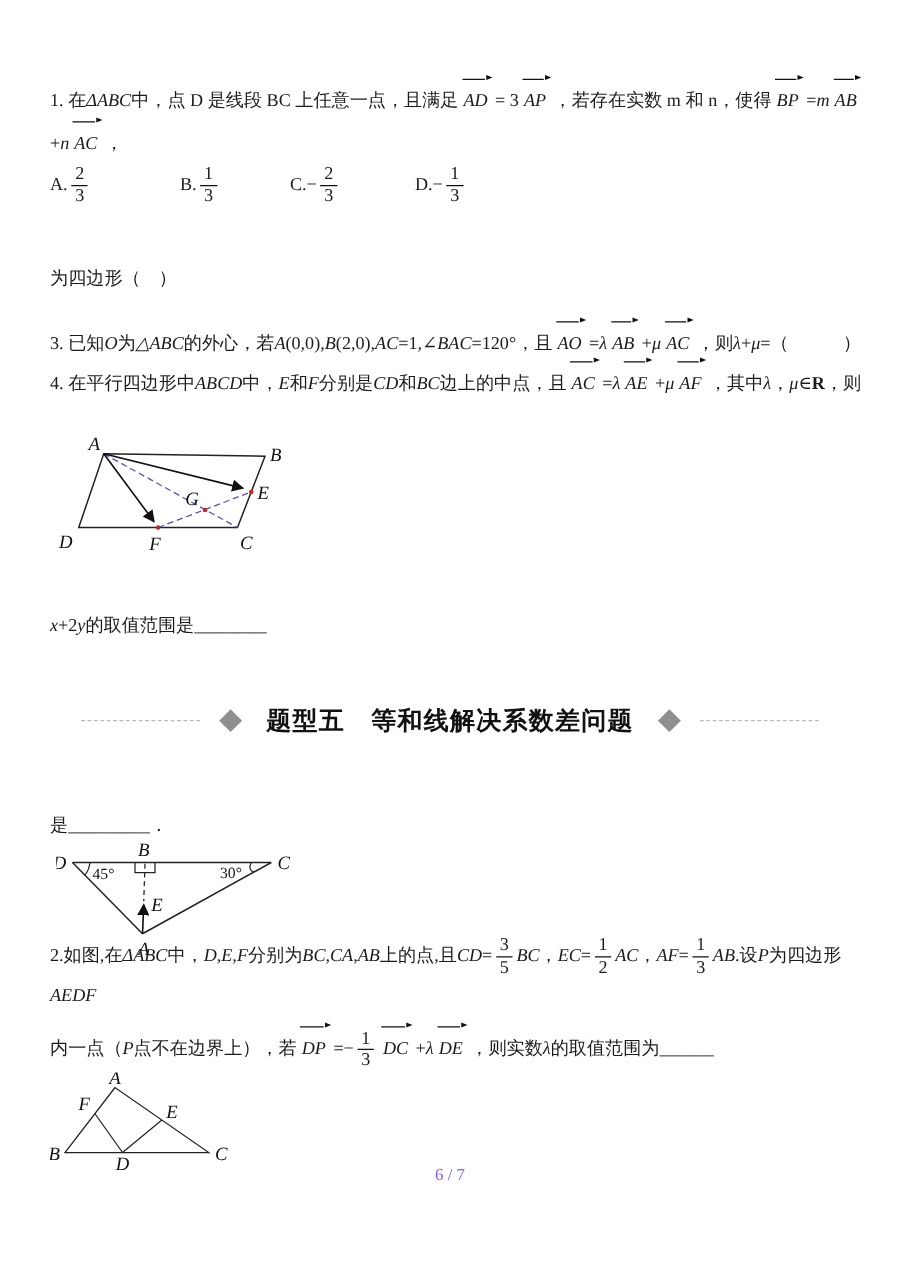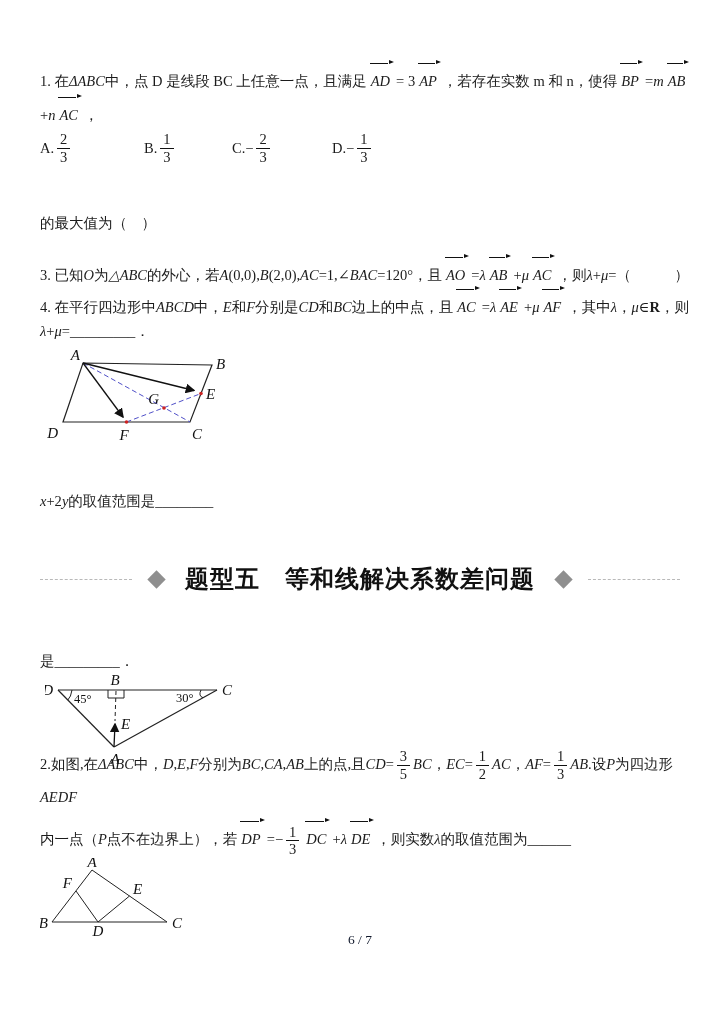--- a/index.html
+++ b/index.html
@@ -25,26 +25,26 @@
   .sqrt { display:inline-block; white-space:nowrap; margin:0 1px; }
   .sqrt .rad { font-style:normal; }
   .sqrt .rb { border-top:1.1px solid #111; padding:0 2px 0 1px; }
   
   .opts { position:absolute; left:40px; display:flex; align-items:center; }
   .opts .opt { display:inline-flex; align-items:center; }
   
   .sec-header { position:absolute; left:40px; width:640px; display:flex; align-items:center; justify-content:center; }
   .dashline { border-top:1.6px dashed #b9b9b9; width:95px; height:0; }
   .diamond { width:13px; height:13px; background:#8f8f8f; transform:rotate(45deg); margin:0 18px; flex:0 0 auto; }
-  .sec-title { font-family:"Liberation Sans","DejaVu Sans",sans-serif; font-weight:bold; font-size:24px;
+  .sec-title { font-family:"Liberation Sans","DejaVu Sans",sans-serif; font-weight:bold; font-size:20px;
                color:#111; letter-spacing:1px; white-space:nowrap; margin:0 4px; }
   .figure { position:absolute; }
   .figure text { font-family:"Liberation Serif",serif; font-style:italic; font-size:15px; fill:#111; }
   .figure text.ang { font-style:normal; font-size:12.5px; }
-  .footer { position:absolute; left:0; width:720px; text-align:center; font-size:13.5px; color:#0f172a; }
+  .footer { position:absolute; left:0; width:720px; text-align:center; font-size:13.5px; color:#8b5cf6; }
 </style>
 </head>
 <body>
 
 <div id="page">
 
   <div class="line" style="top:62px">1. 在<span class="mi">ΔABC</span>中，点 D 是线段 BC 上任意一点，且满足<span class="vec">AD</span>= 3<span class="vec">AP</span>，若存在实数 m 和 n，使得<span class="vec">BP</span>=<span class="mi">m</span><span class="vec">AB</span>+<span class="mi">n</span><span class="vec">AC</span>，</div>
 
   <div class="opts" style="top:126px; height:44px">
     <span class="opt" style="width:104px">A.<span class="frac">
@@ -58,27 +58,26 @@
     <span class="opt" style="width:100px">C.−<span class="frac">
           <span class="fn">2</span>
           <span class="fd">3</span>
         </span></span>
     <span class="opt">D.−<span class="frac">
           <span class="fn">1</span>
           <span class="fd">3</span>
         </span></span>
   </div>
 
-  <div class="line" style="top:208px">的最大值为（　）</div>
+  <div class="line" style="top:208px">为四边形（　）</div>
 
 
   <div class="line" style="top:256px">3. 已知<span class="mi">O</span>为<span class="mi">△ABC</span>的外心，若<span class="mi">A</span>(0,0),<span class="mi">B</span>(2,0),<span class="mi">AC</span>=1,∠<span class="mi">BAC</span>=120°，且<span class="vec">AO</span>=<span class="mi">λ</span><span class="vec">AB</span>+<span class="mi">μ</span><span class="vec">AC</span>，则<span class="mi">λ</span>+<span class="mi">μ</span>=（　　　）</div>
 
   <div class="line" style="top:288px">4. 在平行四边形中<span class="mi">ABCD</span>中，<span class="mi">E</span>和<span class="mi">F</span>分别是<span class="mi">CD</span>和<span class="mi">BC</span>边上的中点，且<span class="vec">AC</span>=<span class="mi">λ</span><span class="vec">AE</span>+<span class="mi">μ</span><span class="vec">AF</span>，其中<span class="mi">λ</span>，<span class="mi">μ</span>∈<span class="mb">R</span>，则</div>
-  <div class="line" style="top:316px"><span class="mi">λ</span>+<span class="mi">μ</span>=_________．</div>
 
   <div class="figure" style="top:348px; left:40px">
     <svg width="210" height="100" viewBox="0 0 210 100">
       <defs>
         <marker id="ah" viewBox="0 0 10 10" refX="8.5" refY="5" markerWidth="7.5" markerHeight="7.5" orient="auto">
           <path d="M0,0 L10,5 L0,10 z" fill="#111"></path>
         </marker>
       </defs>
       <path d="M43,15 L172,17 L150,74 L23,74 Z" fill="none" stroke="#222" stroke-width="1.2"></path>
       <line x1="43" y1="15" x2="150" y2="74" stroke="#5050c8" stroke-width="1" stroke-dasharray="5 3"></line>

